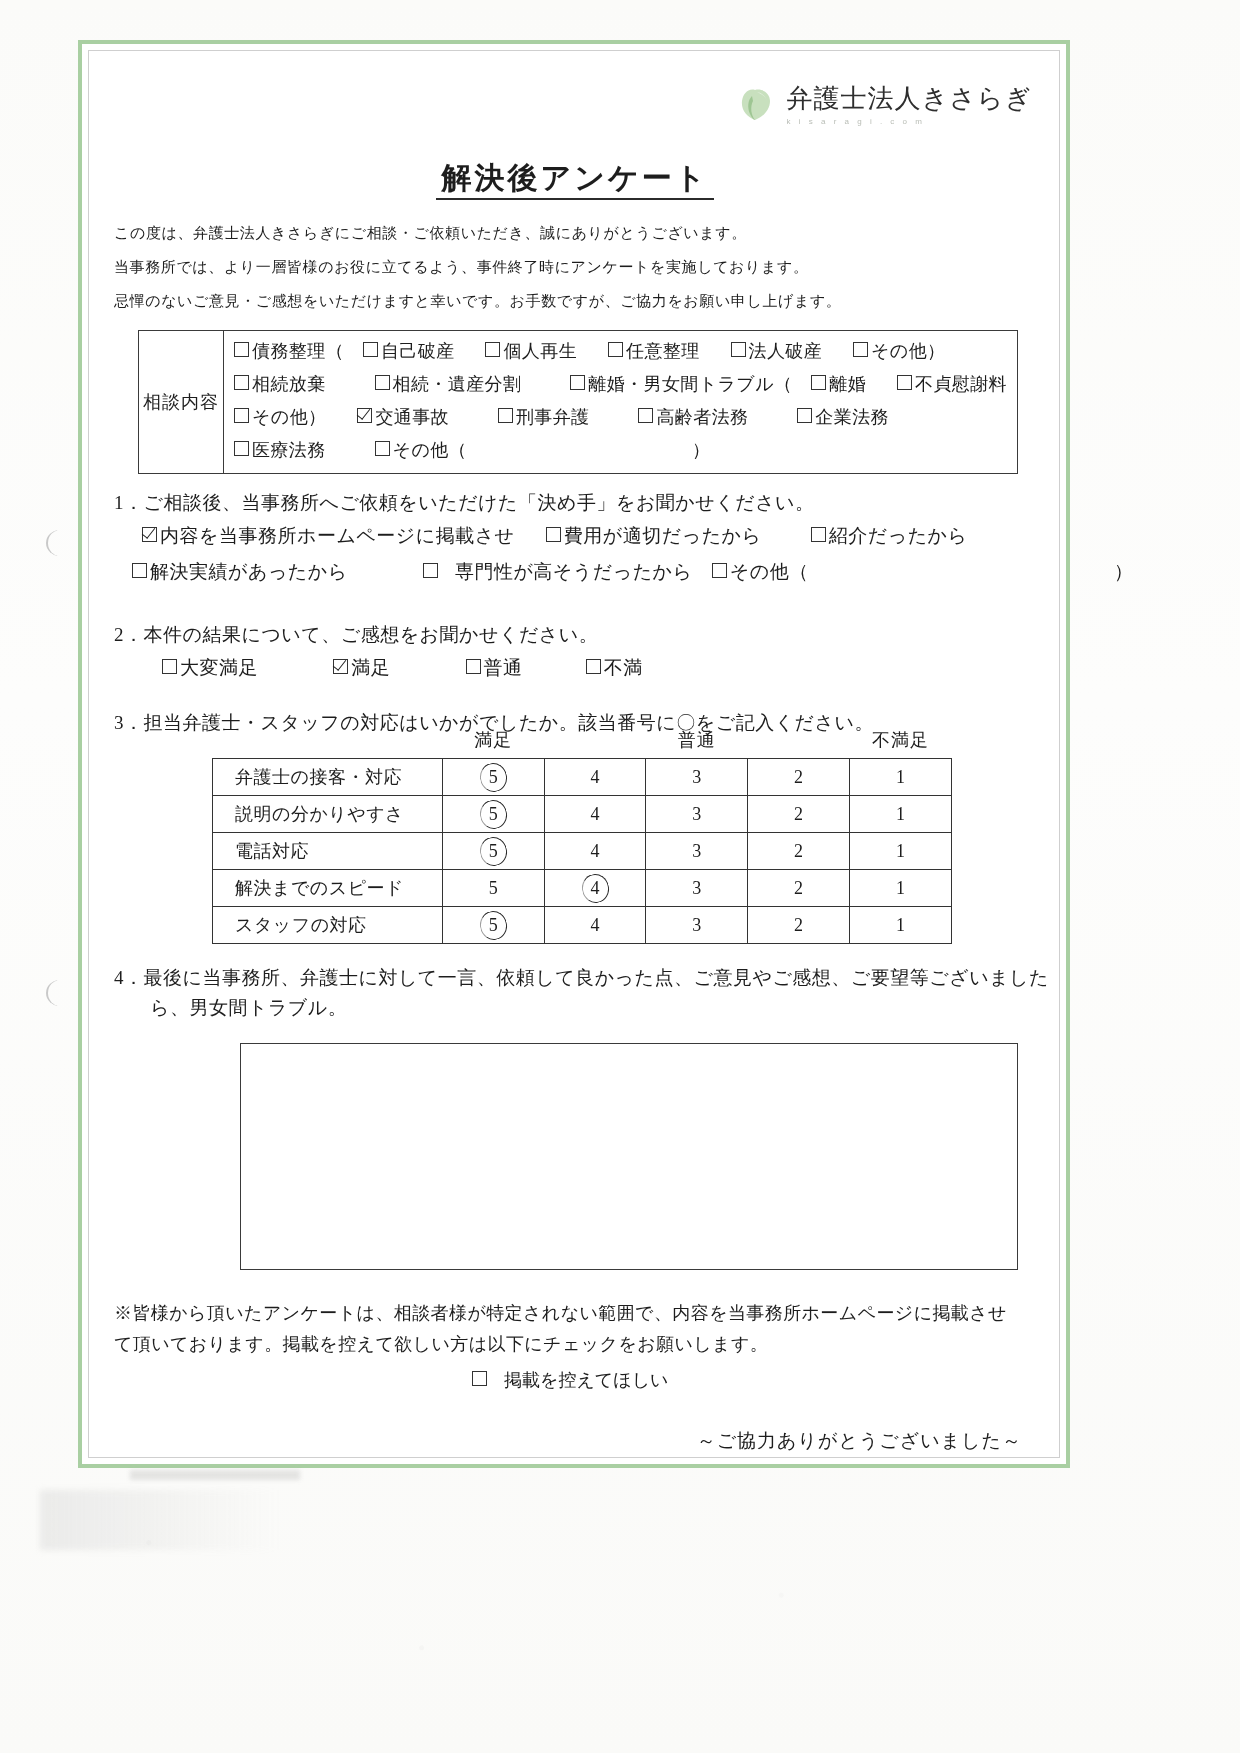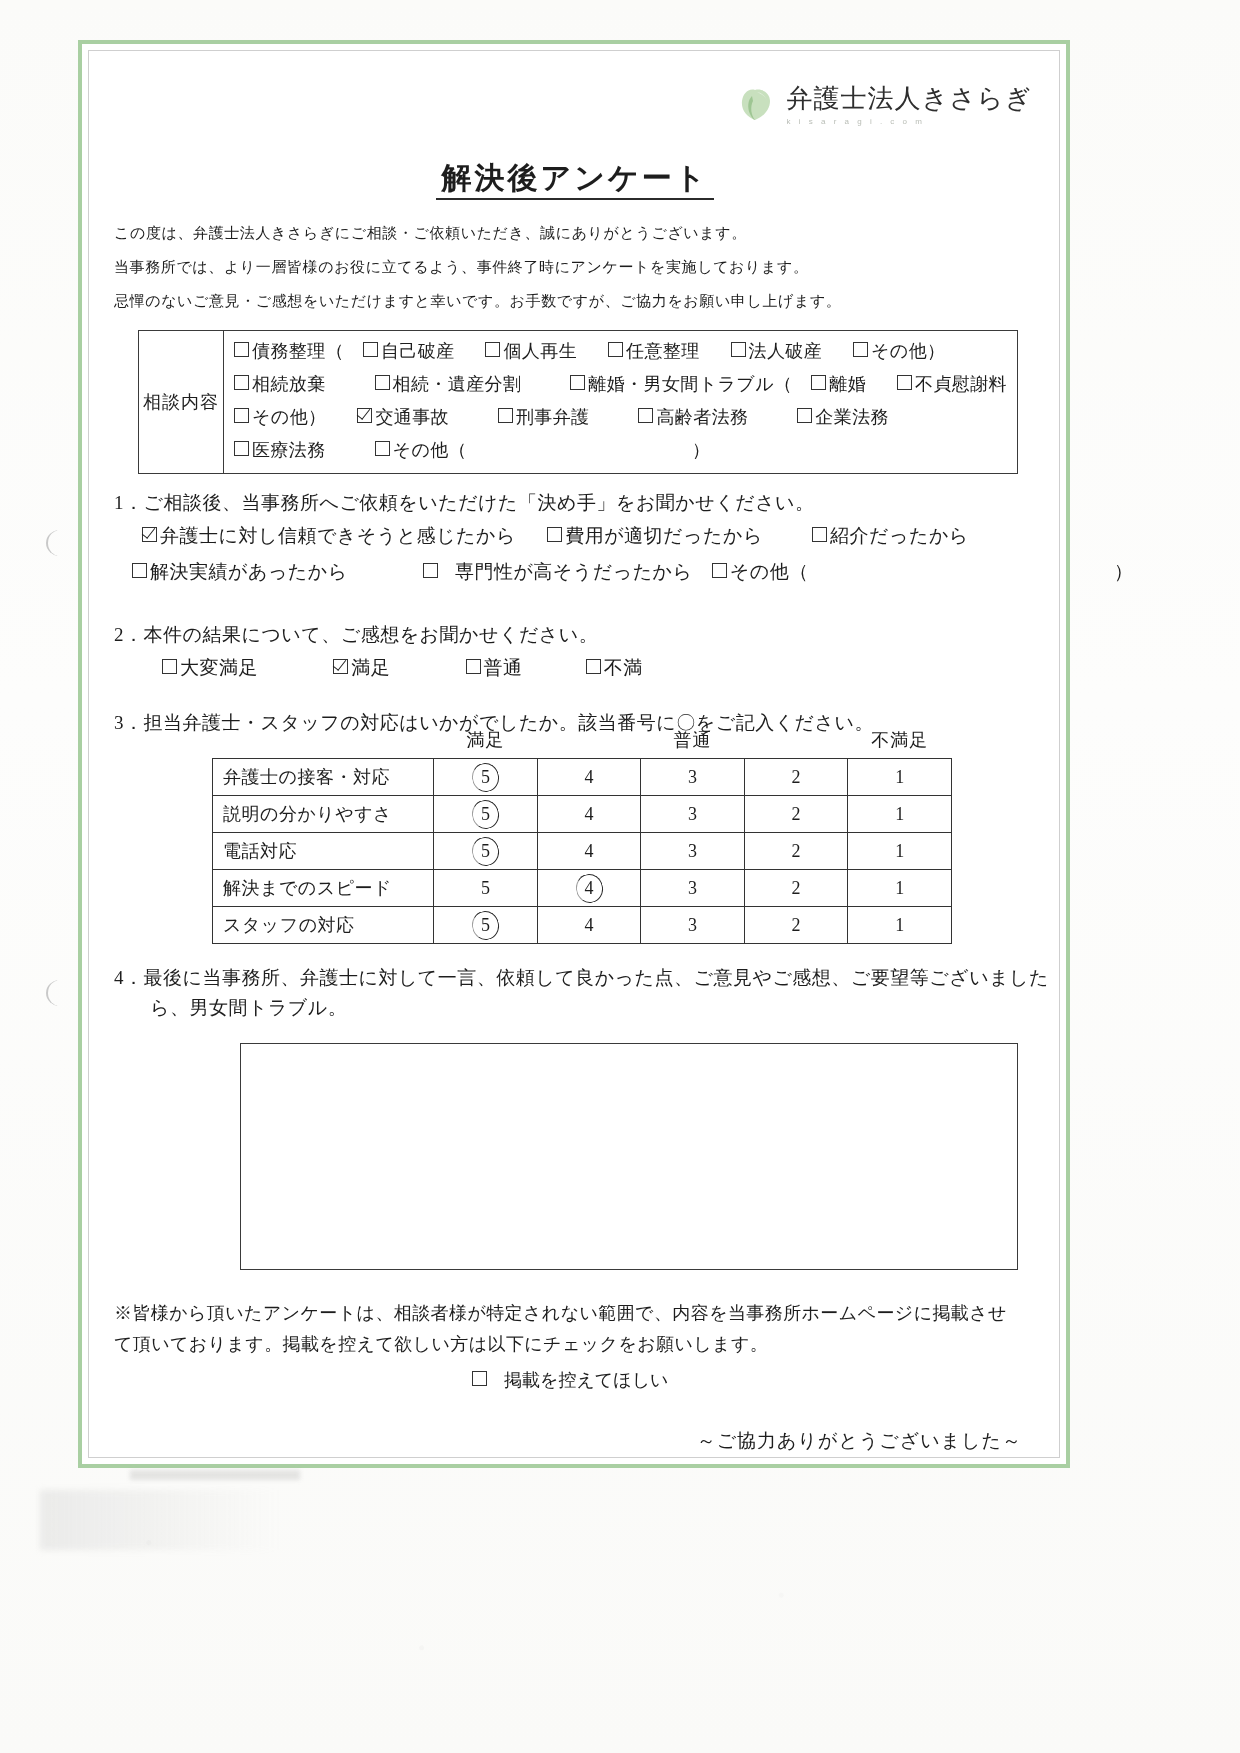--- a/index.html
+++ b/index.html
@@ -113,21 +113,21 @@
   .q-opts{white-space:nowrap;line-height:36px;}
   
   .rating-wrap{position:absolute;left:112px;top:664px;}
   .rating-table{border-collapse:collapse;width:740px;}
   .rating-table td,.rating-table th{
     border:1px solid #333;font-size:18px;font-weight:400;
     height:34px;
   }
   .rating-table .hdr td{border:none;border-bottom:1px solid #333;}
   .rating-table .hdr td.nb{border:none;}
-  .rt-label{width:216px;padding-left:10px;letter-spacing:.5px;text-align:left;}
+  .rt-label{width:216px;padding-left:22px;letter-spacing:.5px;text-align:left;}
   .rt-cell{width:104px;text-align:center;position:relative;}
   .rt-hdr-cell{text-align:center;font-size:18px;letter-spacing:1px;}
   .circled{
     display:inline-block;position:relative;
   }
   .circled::after{
     content:"";position:absolute;left:50%;top:50%;
     width:25px;height:27px;margin-left:-13px;margin-top:-14px;
     border:1.3px solid #2b2b2b;border-radius:50%;
     transform:rotate(-12deg);
@@ -246,21 +246,21 @@
       </td>
     </tr>
   </tbody>
     </table>
 
   <div class="q" style="left:14px;top:430px;">
     <div class="q-head">
       <span>1．</span><span>ご相談後、当事務所へご依頼をいただけた「決め手」をお聞かせください。</span>
     </div>
     <div class="q-opts" style="margin-left:28px;">
-      <span class="cb checked"></span><span>弁護士に対し信頼できそうと感じたから</span><span class="gap-m"></span>
+      <span class="cb checked"></span><span>内容を当事務所ホームページに掲載させ</span><span class="gap-m"></span>
       <span class="cb"></span><span>費用が適切だったから</span><span class="gap-l"></span>
       <span class="cb"></span><span>紹介だったから</span>
     </div>
     <div class="q-opts" style="margin-left:18px;">
       <span class="cb"></span><span>解決実績があったから</span><span class="gap-l"></span><span class="gap-m"></span>
       <span class="cb"></span><span class="gap-s"></span><span>専門性が高そうだったから</span><span class="gap-s"></span>
       <span class="cb"></span><span>その他（</span>
       <span style="display:inline-block;width:300px;"></span><span>）</span>
     </div>
   </div>

